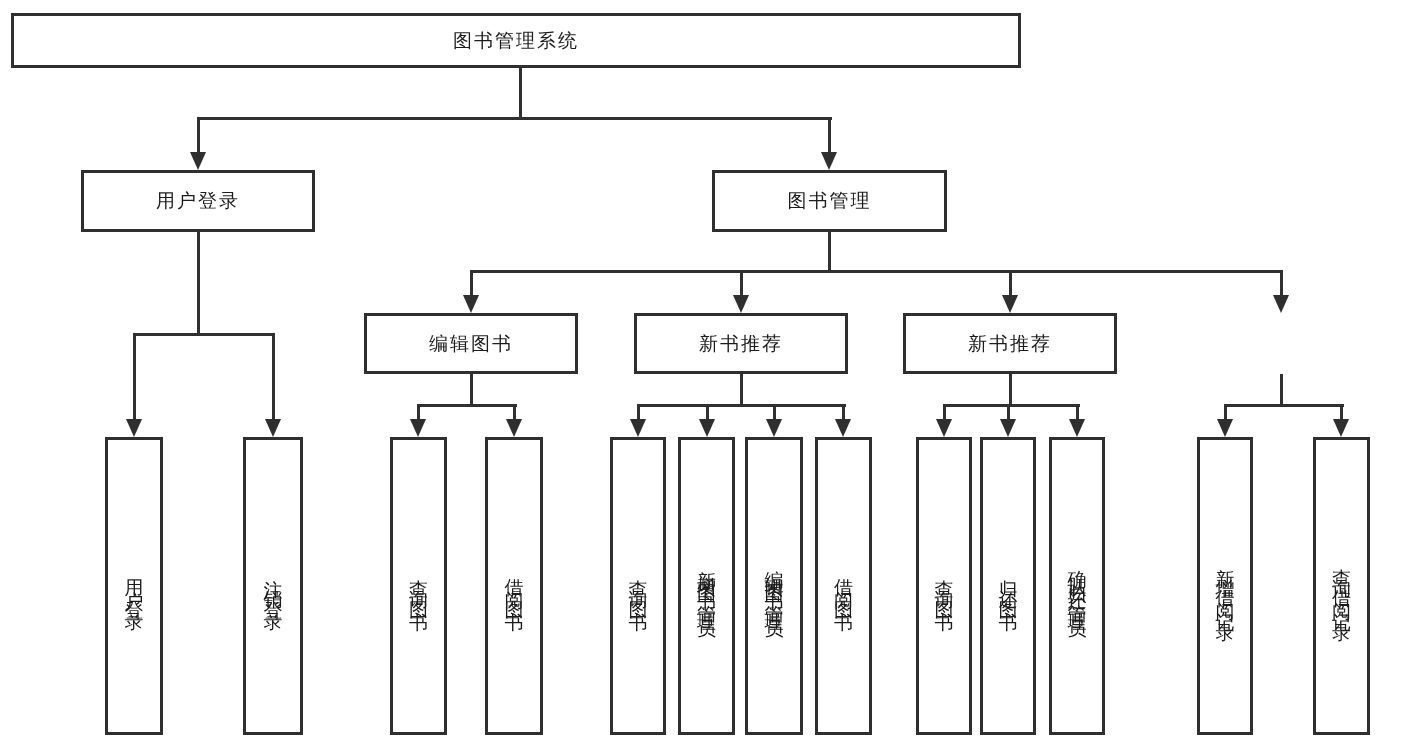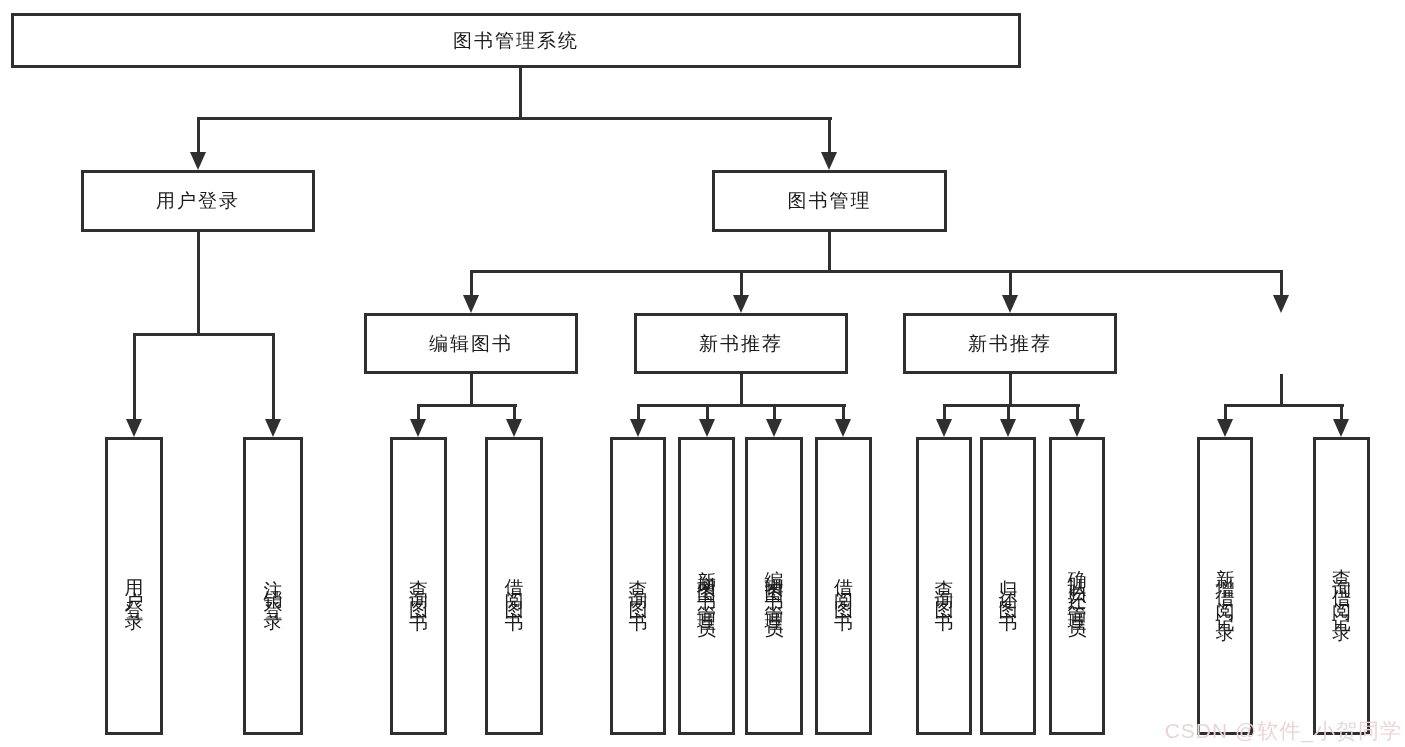--- a/index.html
+++ b/index.html
@@ -188,15 +188,14 @@
   <div class="vl" style="left:1076px;top:404px;height:18px;"></div>
   <div class="ar" style="left:1069px;top:419px;"></div>
 
   <div class="vl" style="left:1280px;top:374px;height:33px;"></div>
   <div class="hl" style="left:1224px;top:404px;width:120px;"></div>
   <div class="vl" style="left:1224px;top:404px;height:18px;"></div>
   <div class="ar" style="left:1217px;top:419px;"></div>
   <div class="vl" style="left:1340px;top:404px;height:18px;"></div>
   <div class="ar" style="left:1333px;top:419px;"></div>
 
-  <div class="watermark">CSDN @软件_小贺同学</div>
 
 </div>
 
 </body></html>

